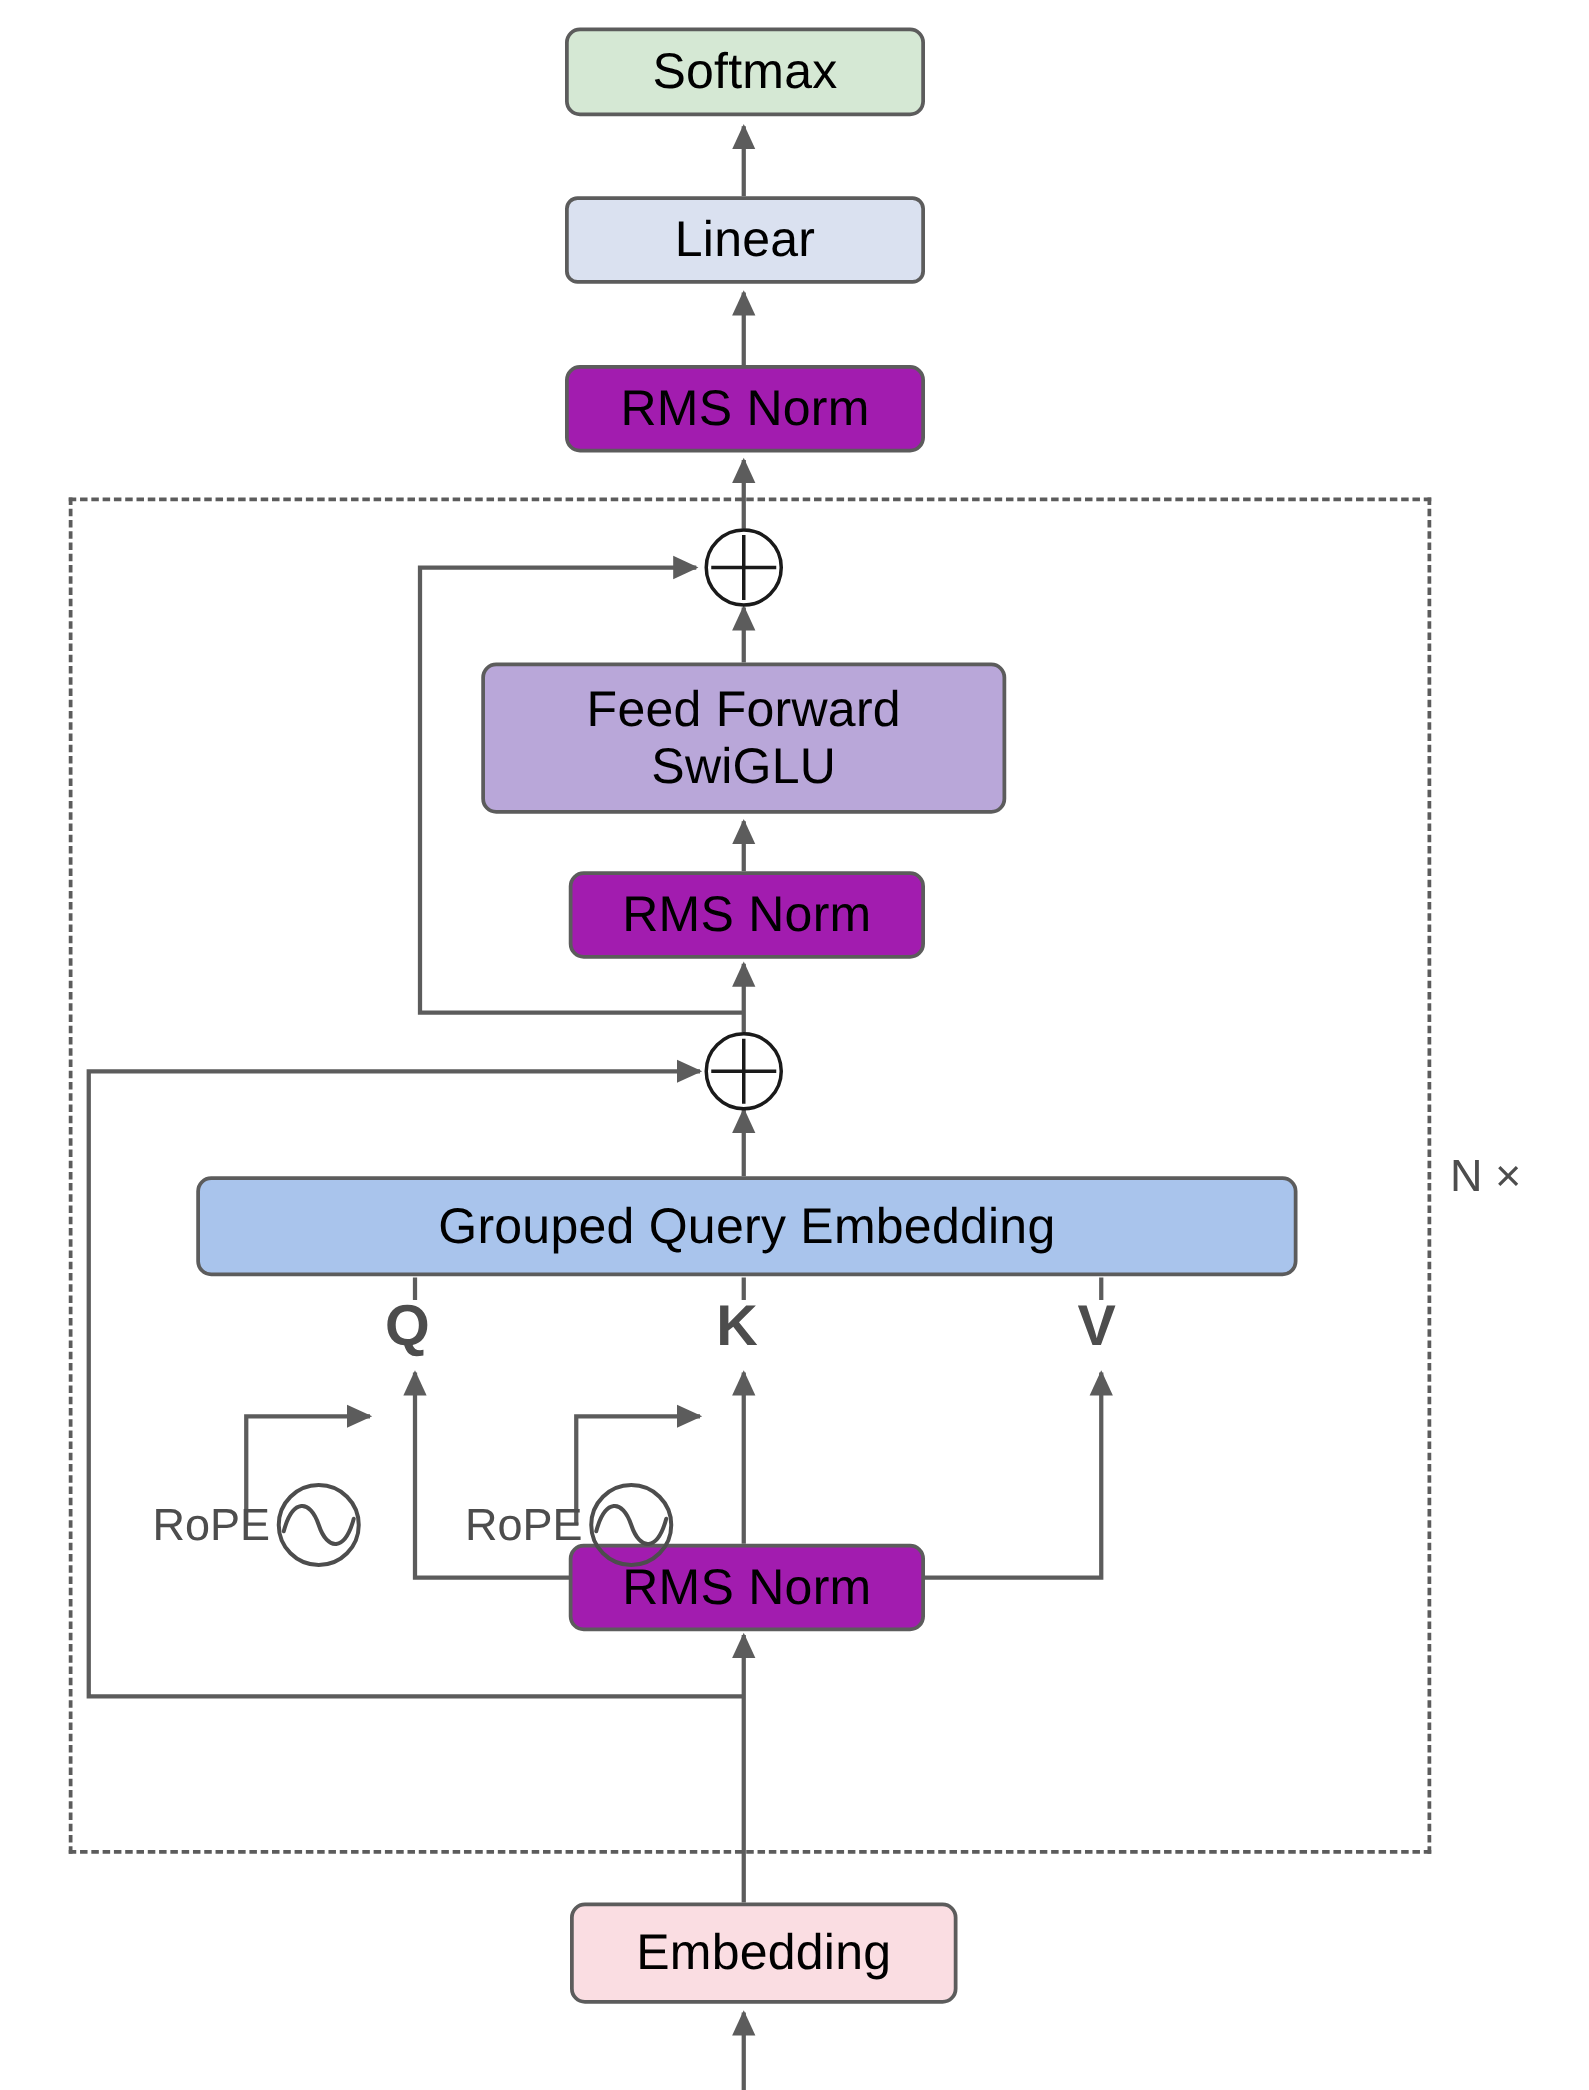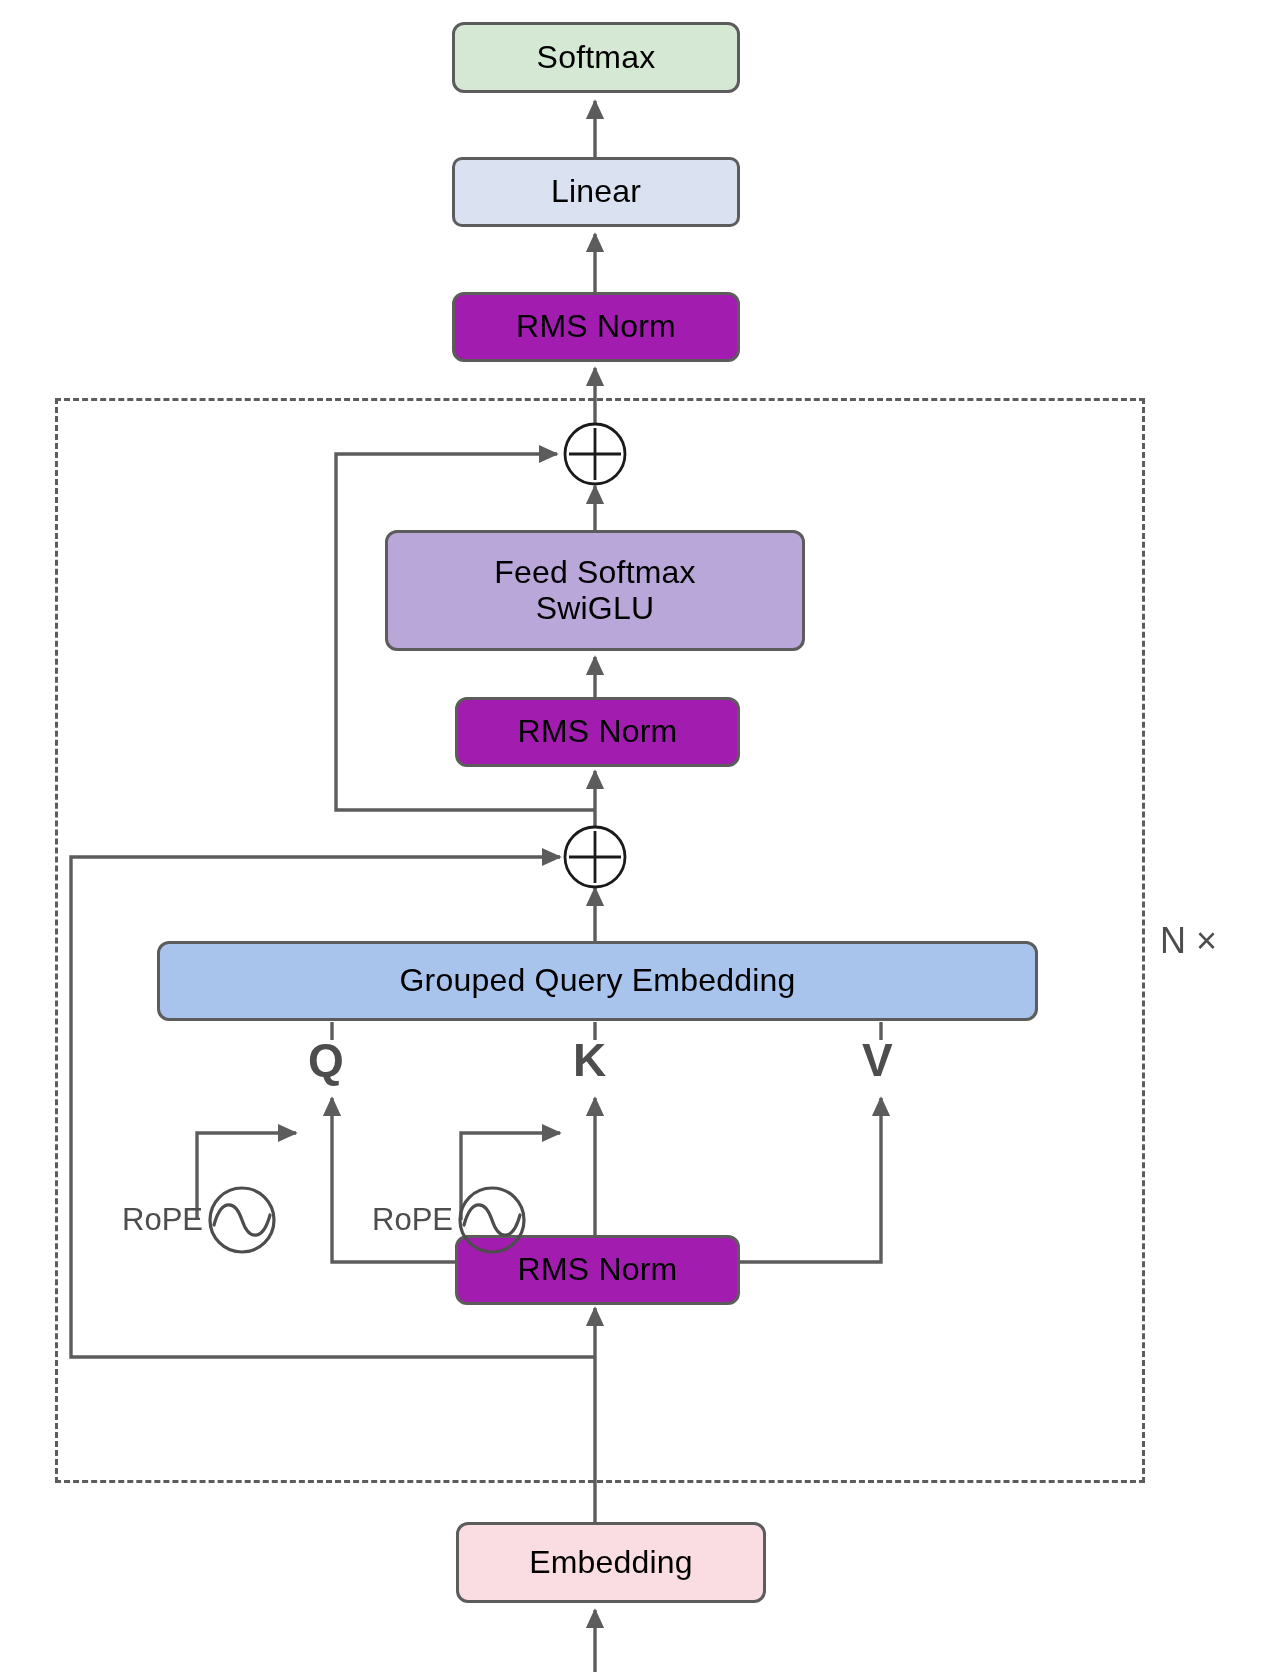--- a/index.html
+++ b/index.html
@@ -28,21 +28,21 @@
   .node {
     position: absolute;
     box-sizing: border-box;
     border: 3px solid #5c5c5c;
     border-radius: 12px;
     display: flex;
     align-items: center;
     justify-content: center;
     text-align: center;
     color: #000000;
-    font-size: 32px;
+    font-size: 40px;
     line-height: 1.12;
     white-space: pre-line;
     letter-spacing: 0.2px;
   }
   .node.softmax   { background: #d5e8d4; }
   .node.linear    { background: #dae1f0; }
   .node.rmsnorm   { background: #a21caf; }
   .node.ffn       { background: #b9a7d9; }
   .node.attn      { background: #a9c4ec; }
   .node.embedding { background: #fadde2; }
@@ -68,21 +68,21 @@
     white-space: nowrap;
   }
   .rope-group {
     position: absolute;
     display: flex;
     align-items: center;
     gap: 4px;
   }
   .rope-text {
     color: #4d4d4d;
-    font-size: 31px;
+    font-size: 36px;
     white-space: nowrap;
   }
   .rope-glyph { display: block; }
   .plus-badge {
     position: absolute;
     box-sizing: border-box;
   }
 </style>
 </head>
 <body>
@@ -138,21 +138,21 @@
   <div class="dashed-block" style="left:55px; top:398px; width:1090px; height:1085px;"></div>
 
   <div class="repeat-label" style="left:1160px; top:920px;">N ×</div>
 
   <div class="node softmax" style="left:452px; top:22px; width:288px; height:71px;">Softmax</div>
 
   <div class="node linear" style="left:452px; top:157px; width:288px; height:70px;border-radius:10px;">Linear</div>
 
   <div class="node rmsnorm" style="left:452px; top:292px; width:288px; height:70px;">RMS Norm</div>
 
-  <div class="node ffn" style="left:385px; top:530px; width:420px; height:121px;">Feed Softmax
+  <div class="node ffn" style="left:385px; top:530px; width:420px; height:121px;">Feed Forward
 SwiGLU</div>
 
   <div class="node rmsnorm" style="left:455px; top:697px; width:285px; height:70px;">RMS Norm</div>
 
   <div class="node attn" style="left:157px; top:941px; width:881px; height:80px;">Grouped Query Embedding</div>
 
   <div class="node rmsnorm" style="left:455px; top:1235px; width:285px; height:70px;">RMS Norm</div>
 
   <div class="node embedding" style="left:456px; top:1522px; width:310px; height:81px;">Embedding</div>
 

